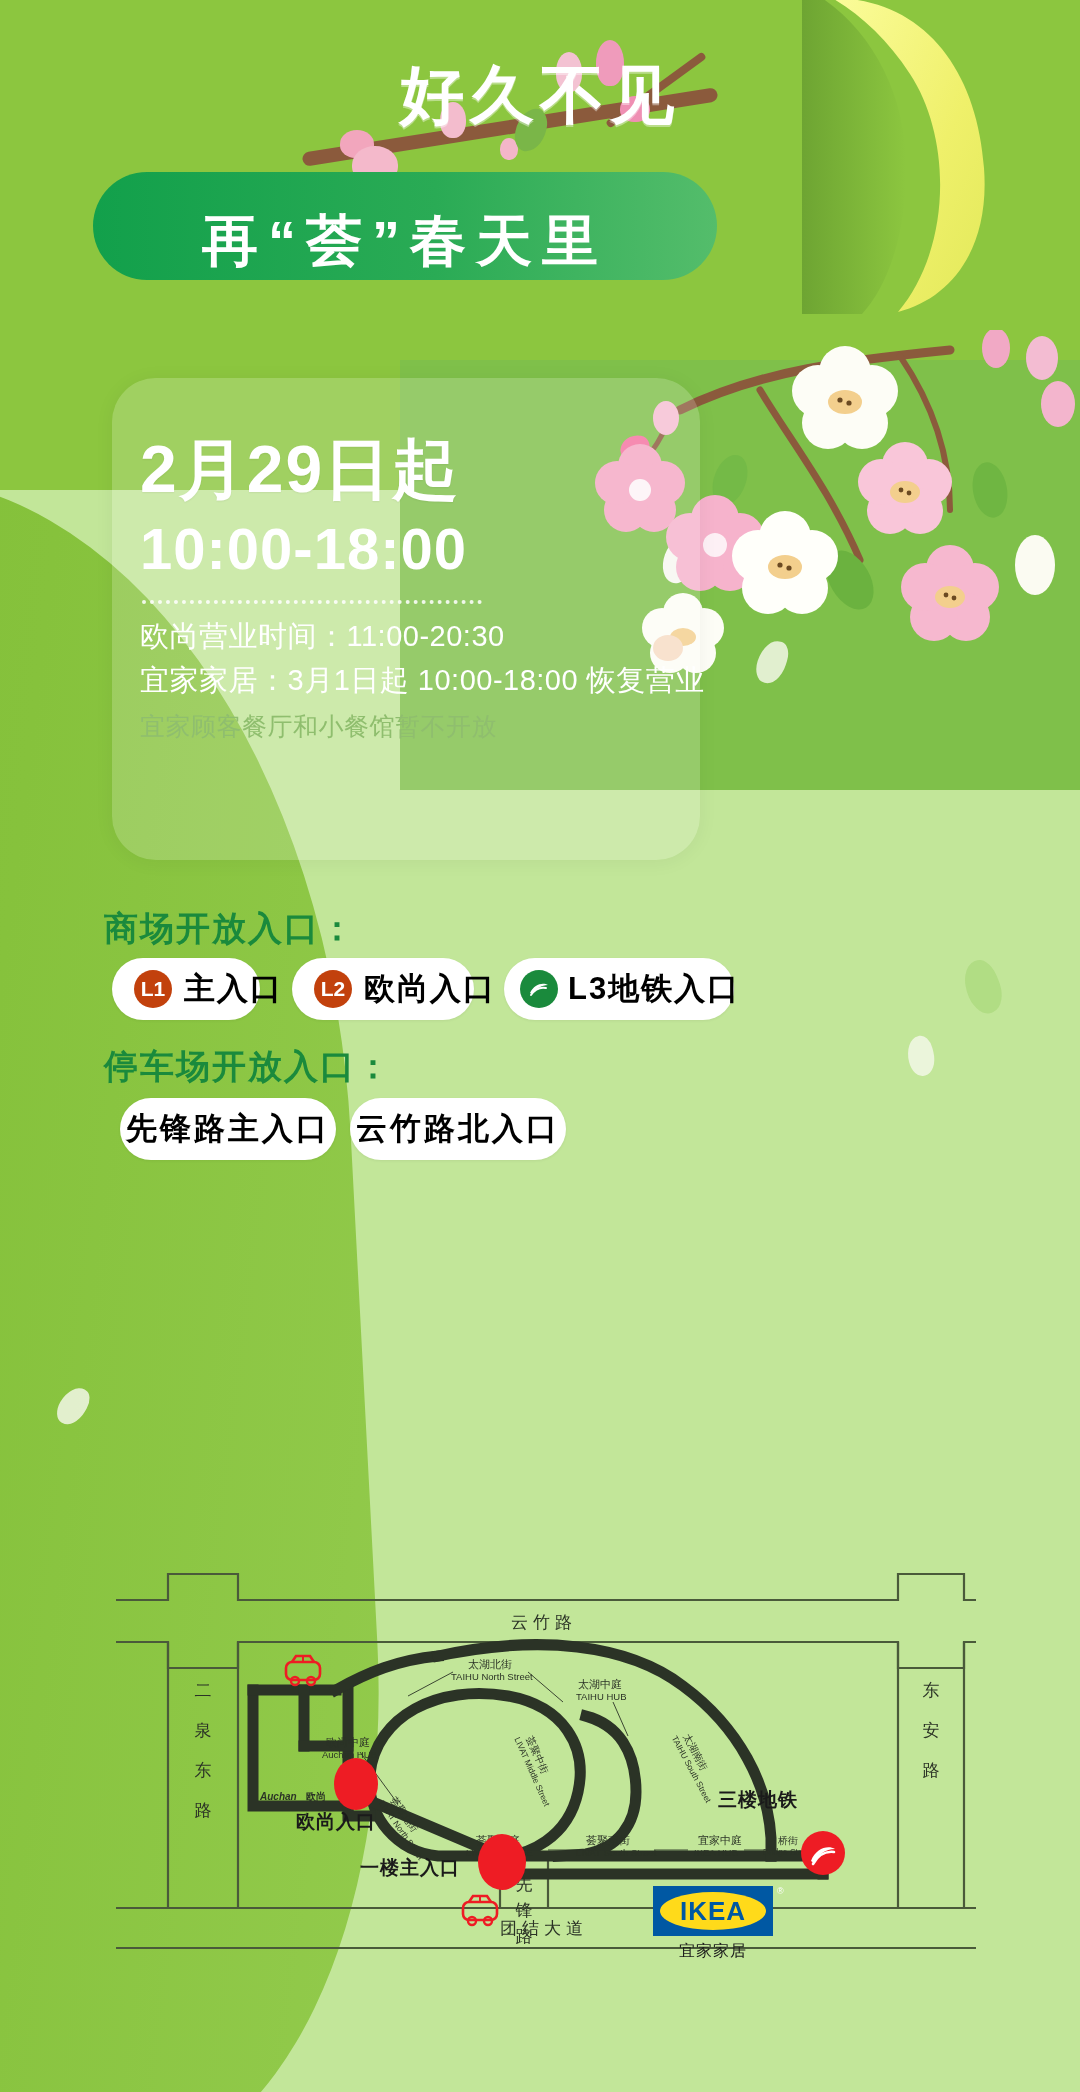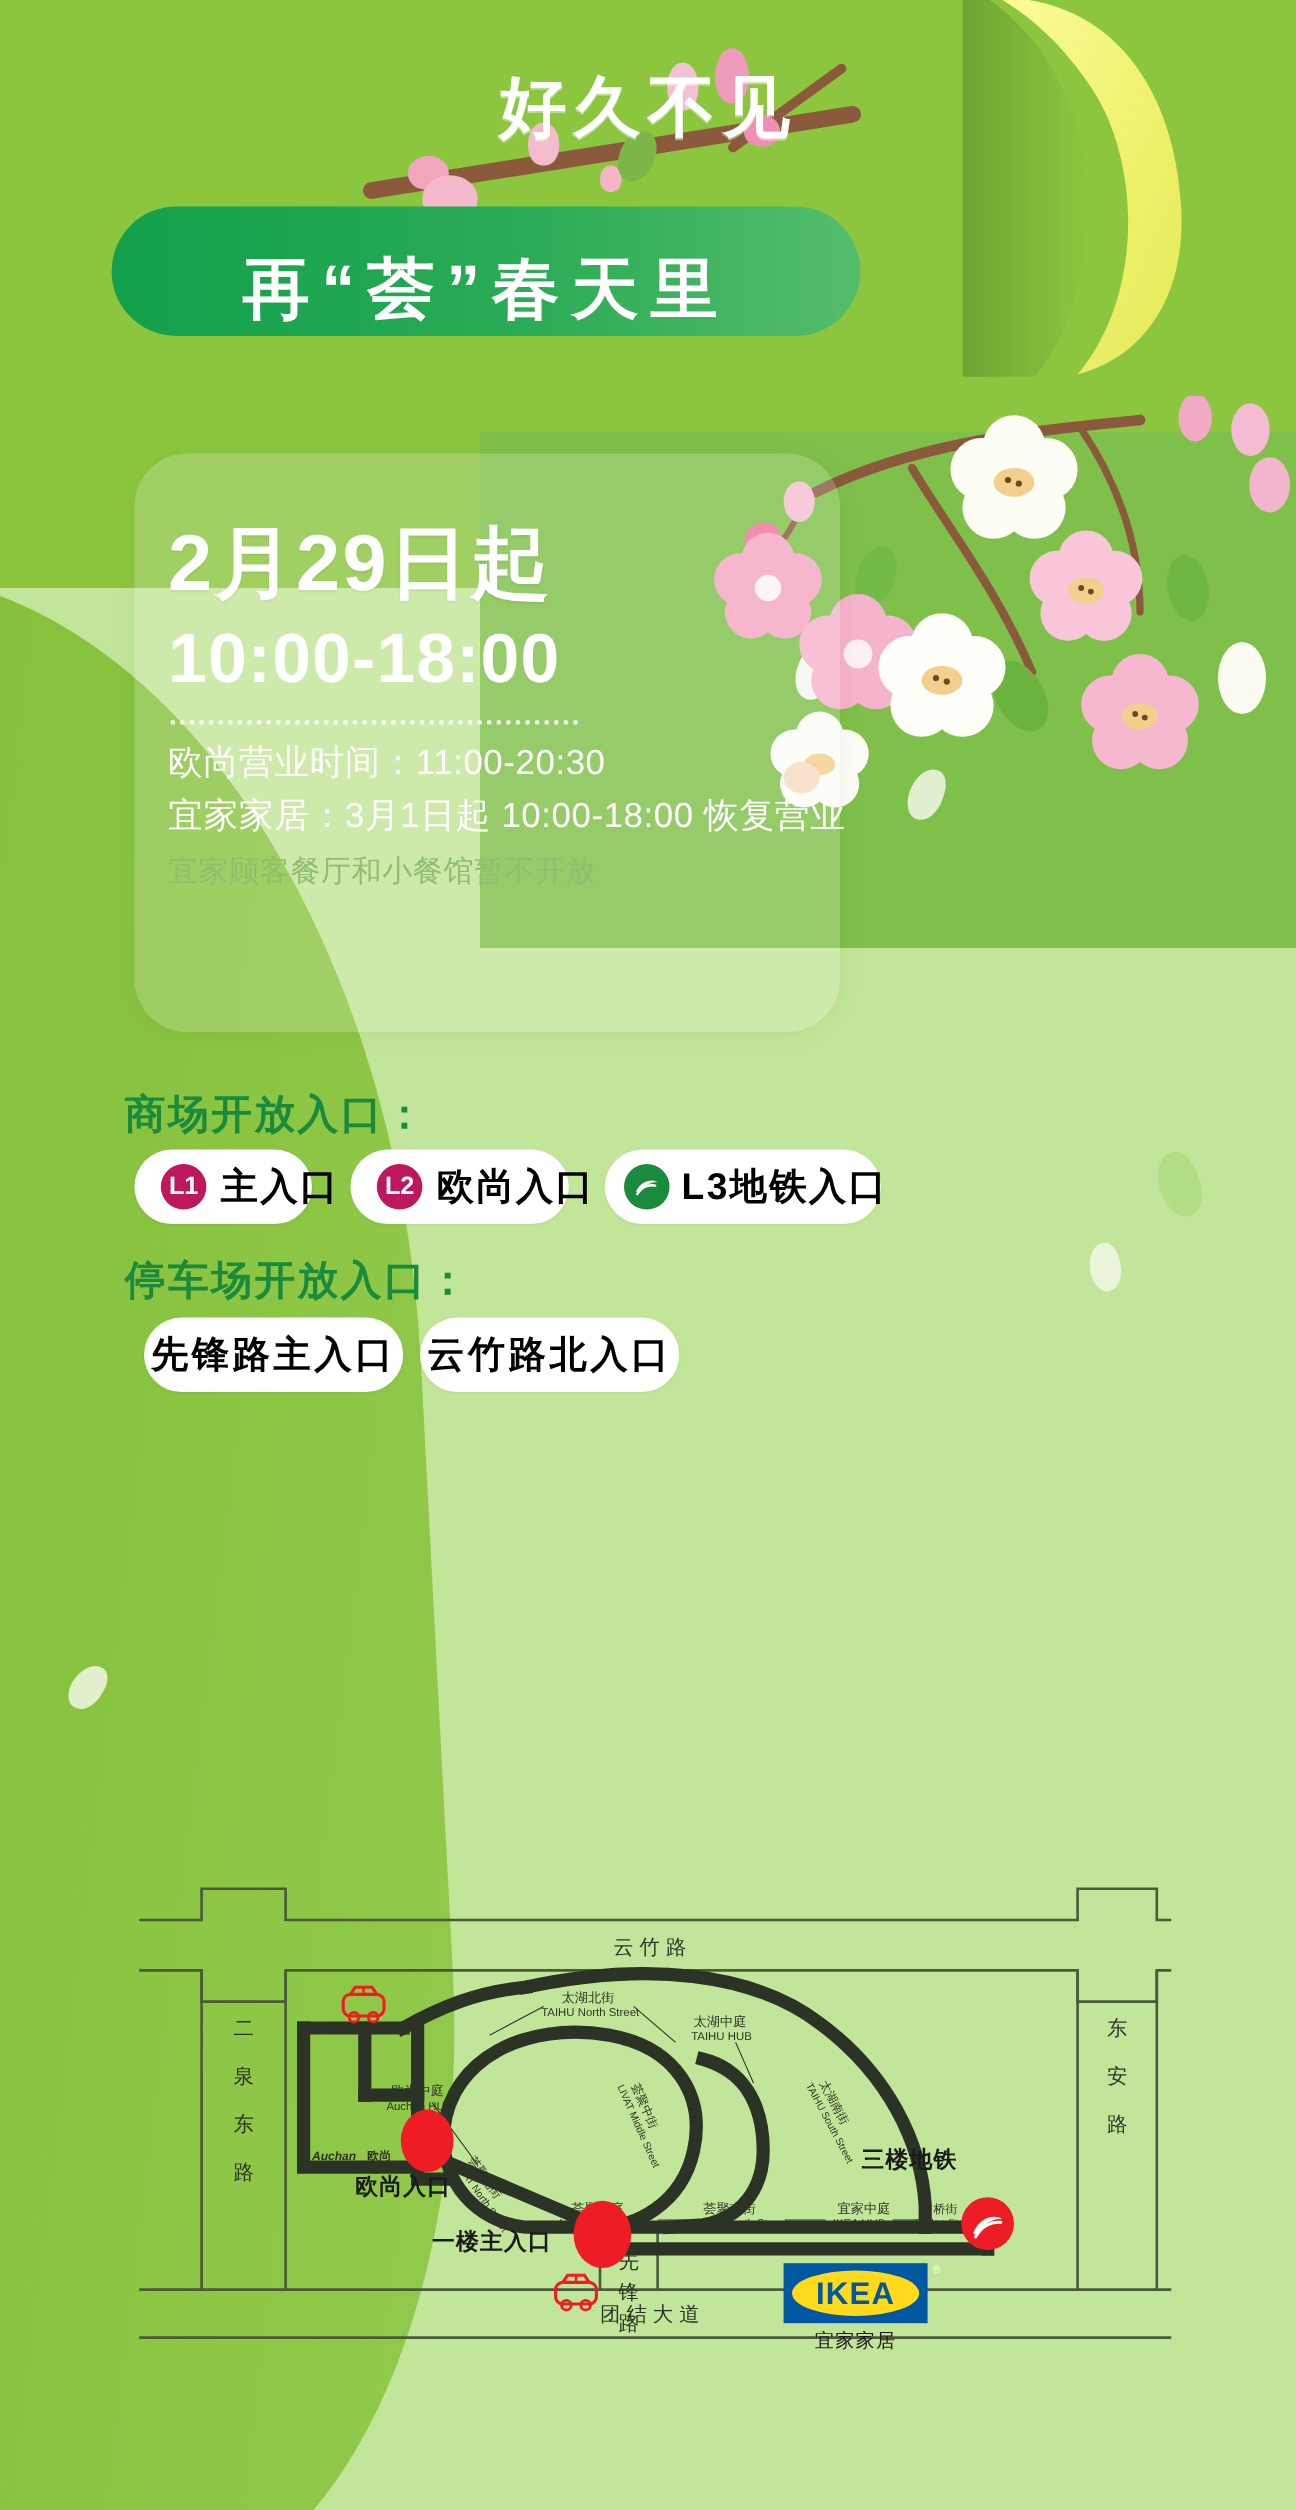--- a/index.html
+++ b/index.html
@@ -56,21 +56,21 @@
   }
   .branch2{
     position:absolute;left:596px;top:52px;width:120px;height:8px;
     background:#8b5a3c;border-radius:6px;transform:rotate(-36deg);
   }
   .bud{position:absolute;border-radius:50% 50% 45% 45%;z-index:7;}
   .leaf{position:absolute;background:#7ab648;border-radius:60% 40% 60% 40%;z-index:7;}
   .title-text{
     position:absolute;left:0;width:1080px;top:18px;
     text-align:center;
-    font-size:56px;font-weight:bold;color:#ffffff;
+    font-size:64px;font-weight:bold;color:#ffffff;
     letter-spacing:6px;
     z-index:9;
     text-shadow:0 2px 0 rgba(255,255,255,.4);
   }
 
   
   #pill{
     position:absolute;left:93px;top:172px;width:624px;height:108px;
     border-radius:54px;
     background:linear-gradient(90deg,#12a04b 0%,#2aab55 55%,#54bd6b 100%);
@@ -128,21 +128,21 @@
   .chip{
     position:absolute;height:62px;background:#ffffff;border-radius:31px;
     display:flex;align-items:center;z-index:6;
     padding:0 22px;box-sizing:border-box;
     box-shadow:0 1px 3px rgba(0,0,0,.06);
   }
   .chip .lab{
     font-size:31px;font-weight:bold;color:#000000;letter-spacing:2px;white-space:nowrap;
   }
   .badge{
-    width:38px;height:38px;border-radius:50%;background:#be185d;
+    width:38px;height:38px;border-radius:50%;background:#c2410c;
     display:flex;align-items:center;justify-content:center;
     color:#fff;font-size:21px;font-weight:bold;margin-right:12px;flex:0 0 auto;
     letter-spacing:0;
   }
   .badge.metro{background:#1a8a3c;}
   .chip.park{justify-content:center;}
   .chip.park .lab{letter-spacing:3px;}
 
   
   #map{

